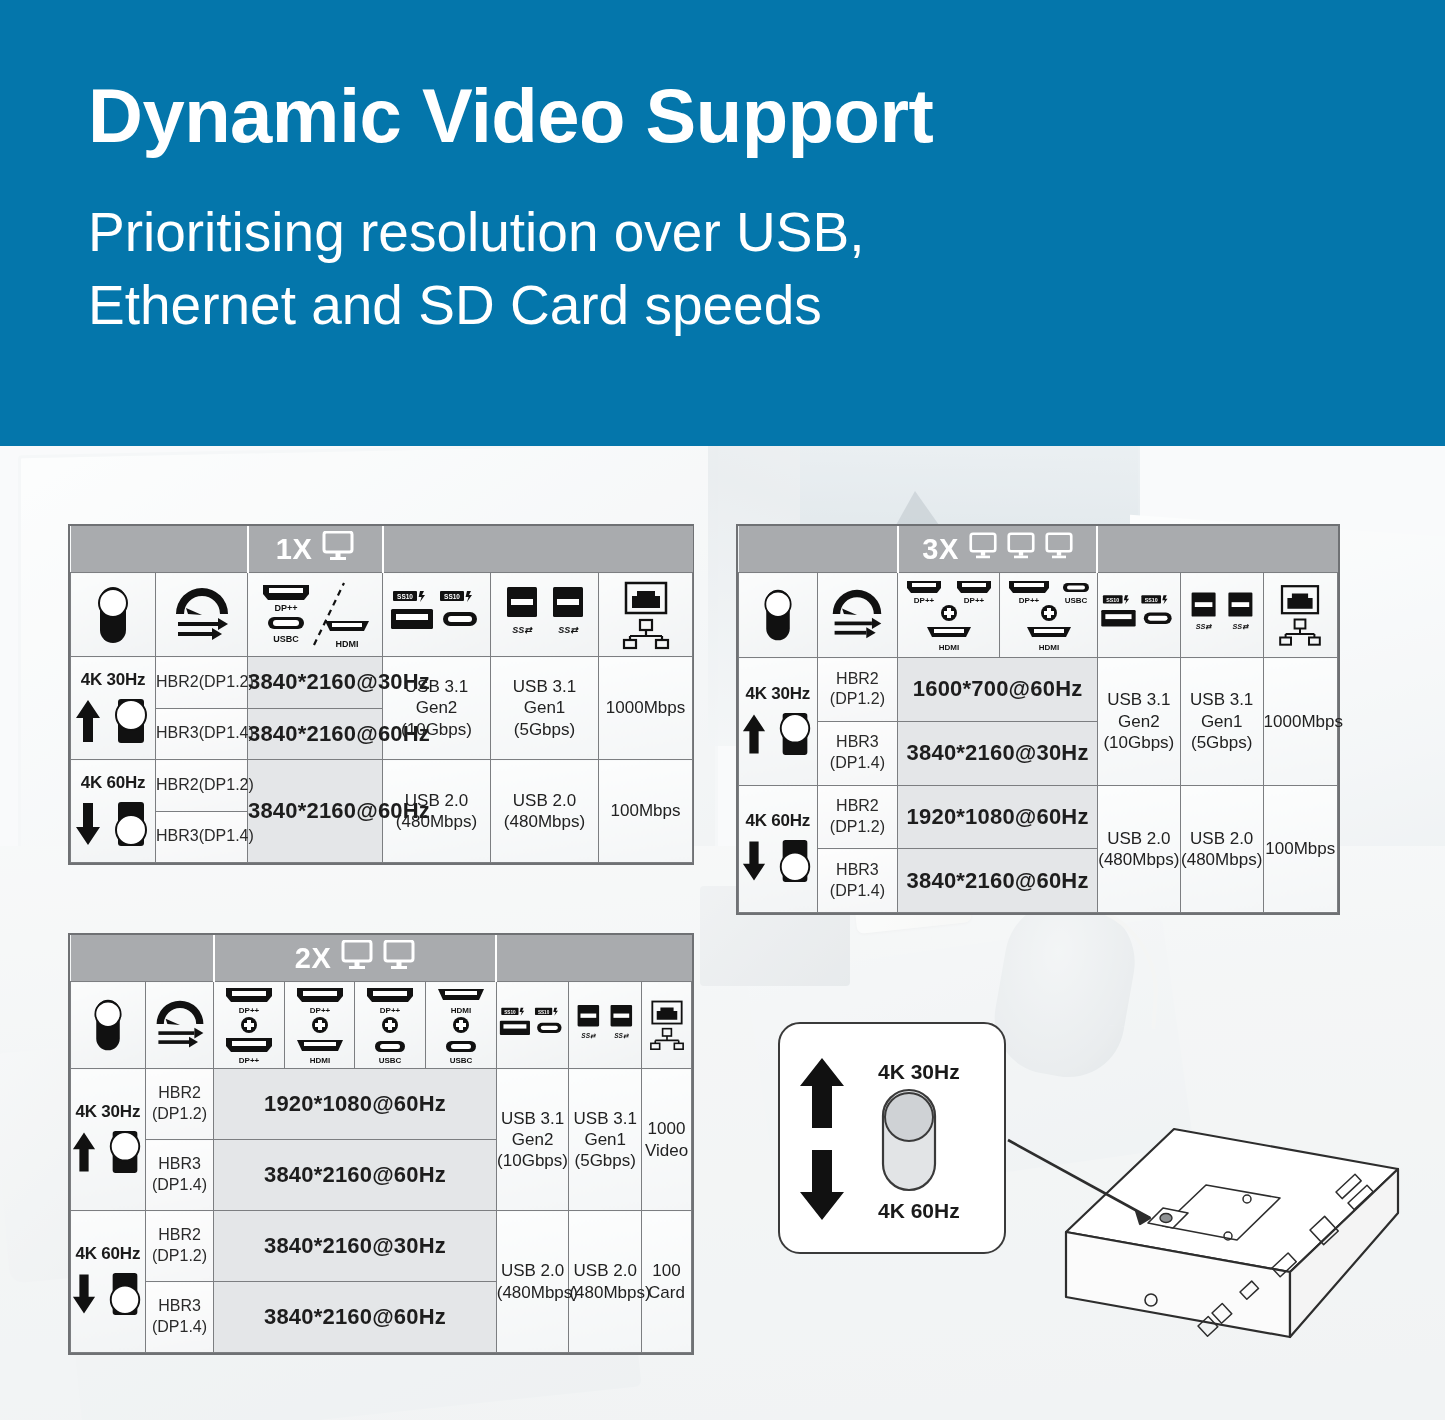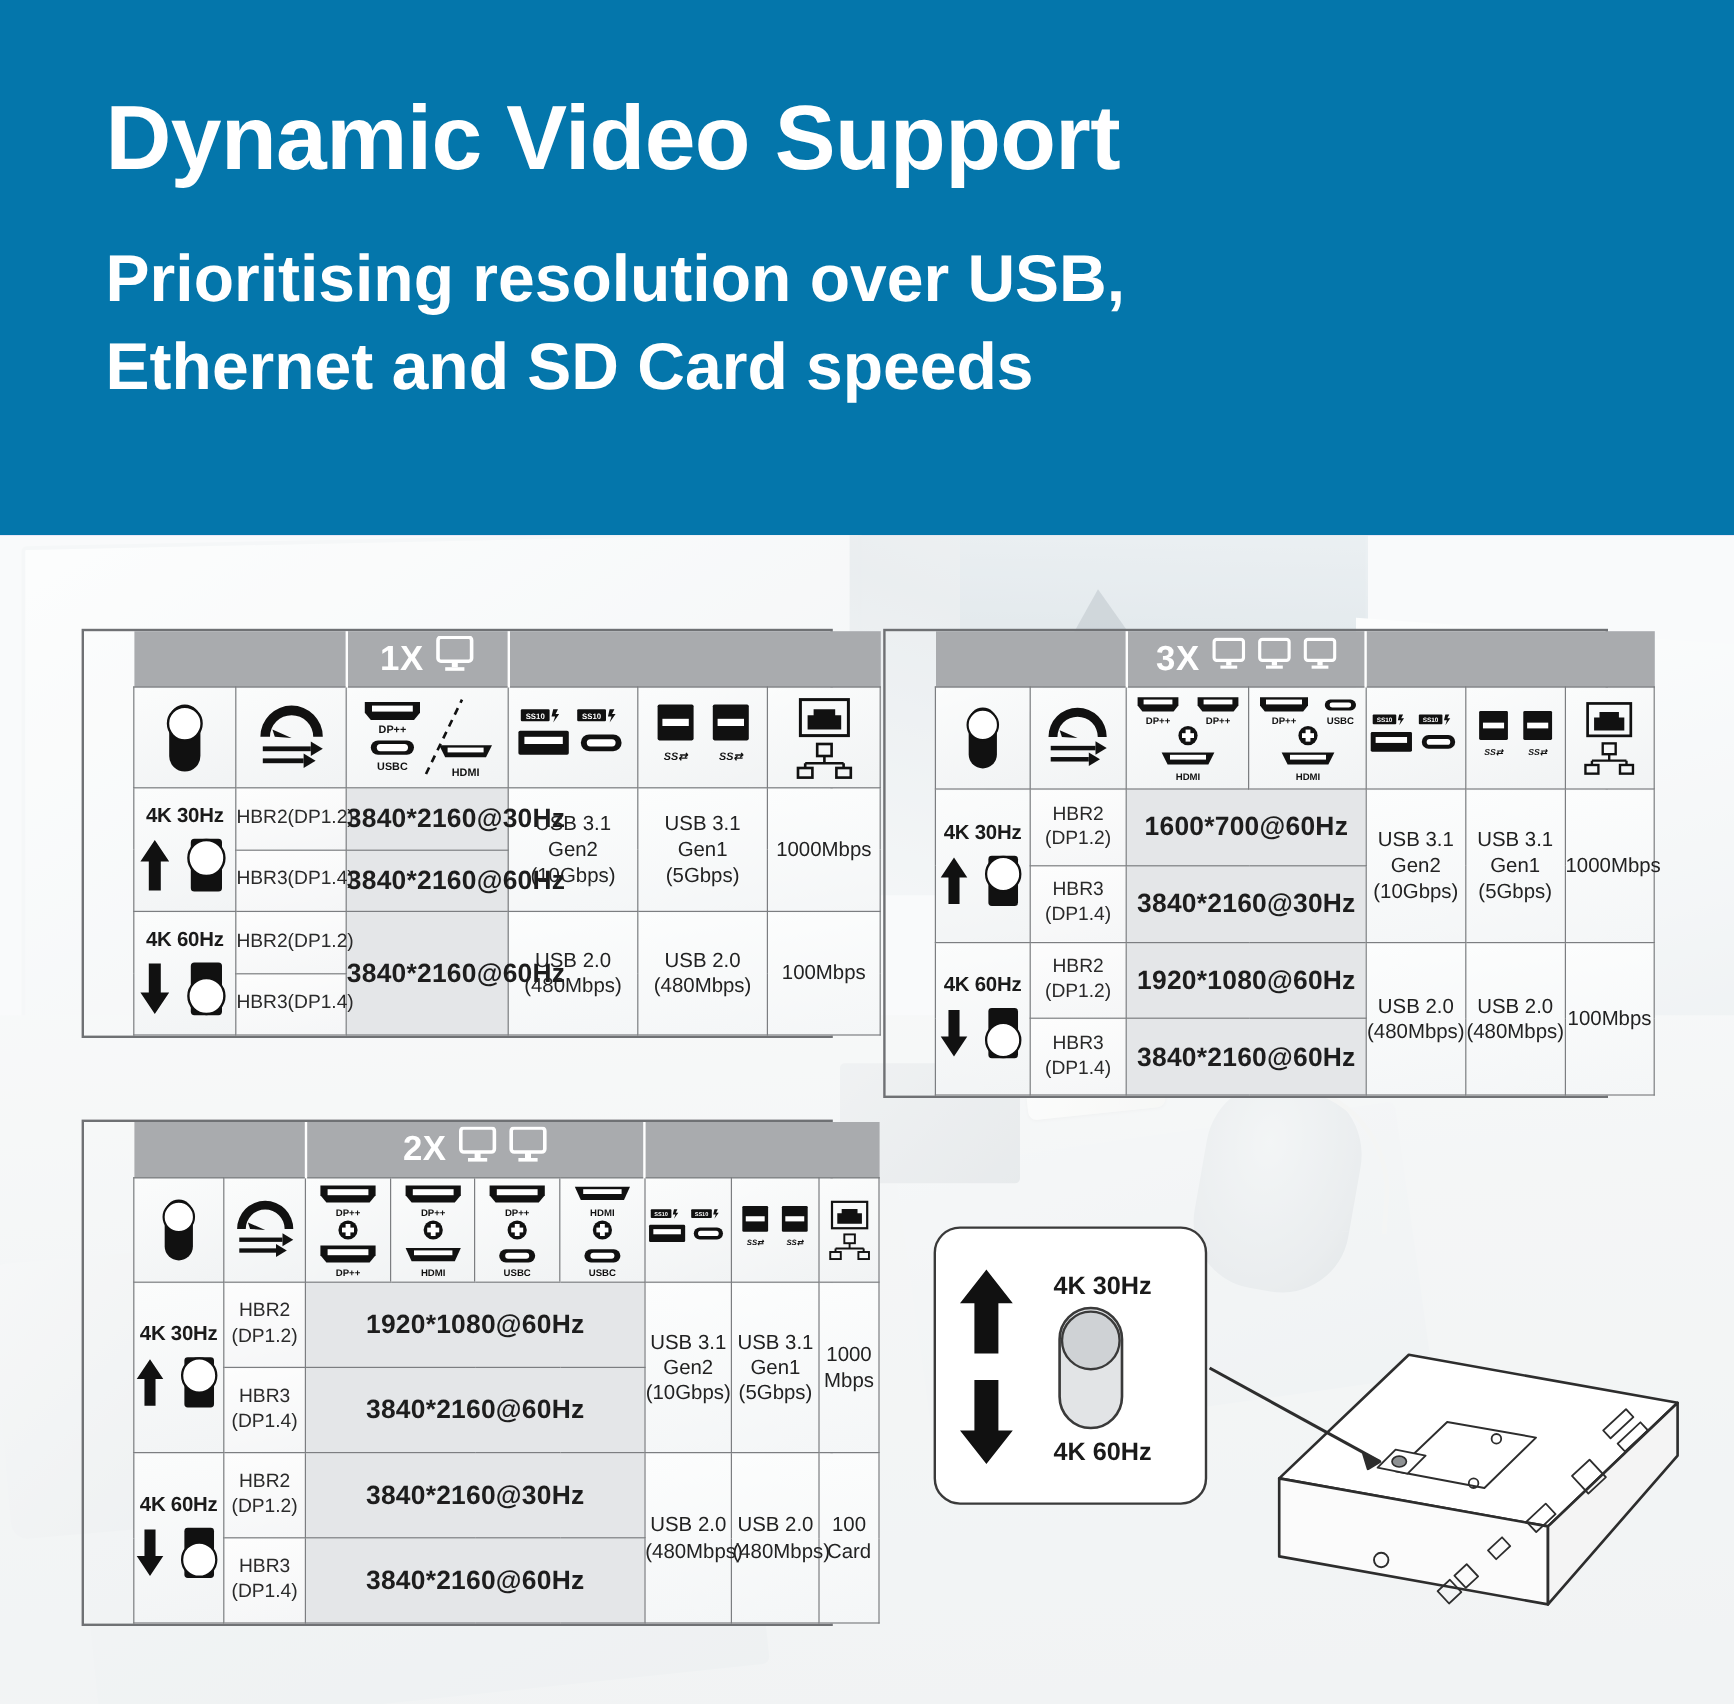--- a/index.html
+++ b/index.html
@@ -21,21 +21,21 @@
     position: absolute; left: 88px; top: 78px;
     color: #ffffff;
     font-size: 76px; font-weight: 700;
     letter-spacing: -0.5px;
     line-height: 1.0;
     white-space: nowrap;
   }
   .hero-sub {
     position: absolute; left: 88px; top: 196px;
     color: #ffffff;
-    font-size: 55px; font-weight: 700;
+    font-size: 55px; font-weight: 400;
     line-height: 1.32;
     white-space: pre-line;
   }
 
   
   .photo {
     position: absolute; left:0; top:446px; width:1445px; height:974px;
     background: #f7f8f9;
     overflow:hidden;
   }
@@ -128,21 +128,21 @@
     background: rgba(250,251,252,.58);
   }
 
   
   .tbl {
     position: absolute;
     border: 2px solid #6f7174;
     background: rgba(255,255,255,0.0);
     font-family: "Liberation Sans", sans-serif;
   }
-  .tbl table { border-collapse: collapse; width: 100%; height: 100%; table-layout: fixed; margin-left: 41px; }
+  .tbl table { border-collapse: collapse; width: 100%; height: 100%; table-layout: fixed; }
   .tbl td { border: 1px solid #7c7e81; vertical-align: middle; text-align: center; }
 
   .titlerow td {
     background: #a9abae;
     border: none;
     height: 46px;
     padding: 0;
   }
   .titlerow td.tl-left  { border-right: 2px solid #ffffff; }
   .titlerow td.tl-right { border-left: 2px solid #ffffff; }
@@ -850,21 +850,21 @@
         <td class="hbrcell" style="white-space:pre-line">HBR2
 (DP1.2)</td>
         <td class="rescell" colspan="4">1920*1080@60Hz</td>
         <td class="datacell" rowspan="2" style="white-space:pre-line">USB 3.1
 Gen2
 (10Gbps)</td>
         <td class="datacell" rowspan="2" style="white-space:pre-line">USB 3.1
 Gen1
 (5Gbps)</td>
         <td class="datacell" rowspan="2" style="white-space:pre-line">1000
-Mbps</td>
+Video</td>
       </tr>
       <tr>
         <td class="hbrcell" style="white-space:pre-line">HBR3
 (DP1.4)</td>
         <td class="rescell" colspan="4">3840*2160@60Hz</td>
       </tr>
 
       <tr>
         <td class="modecell" rowspan="2">
           <div class="mode-wrap">

